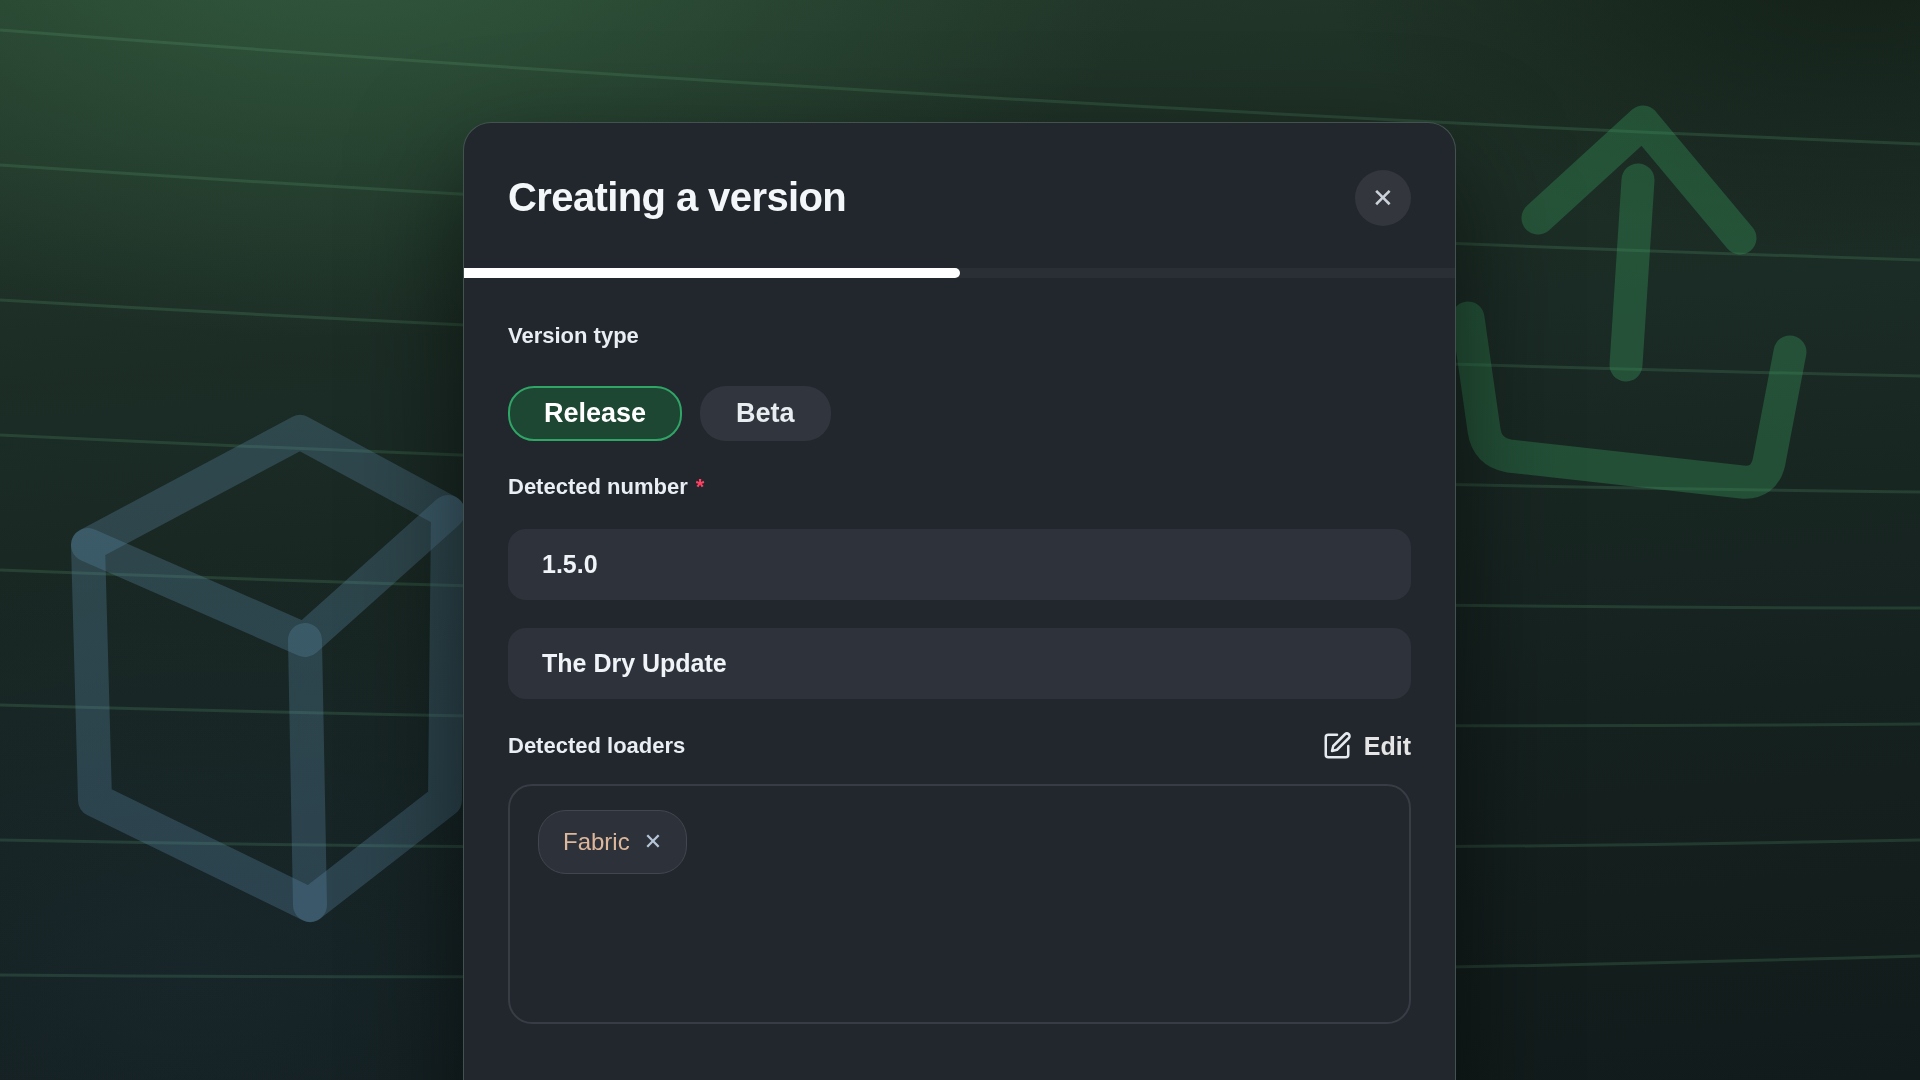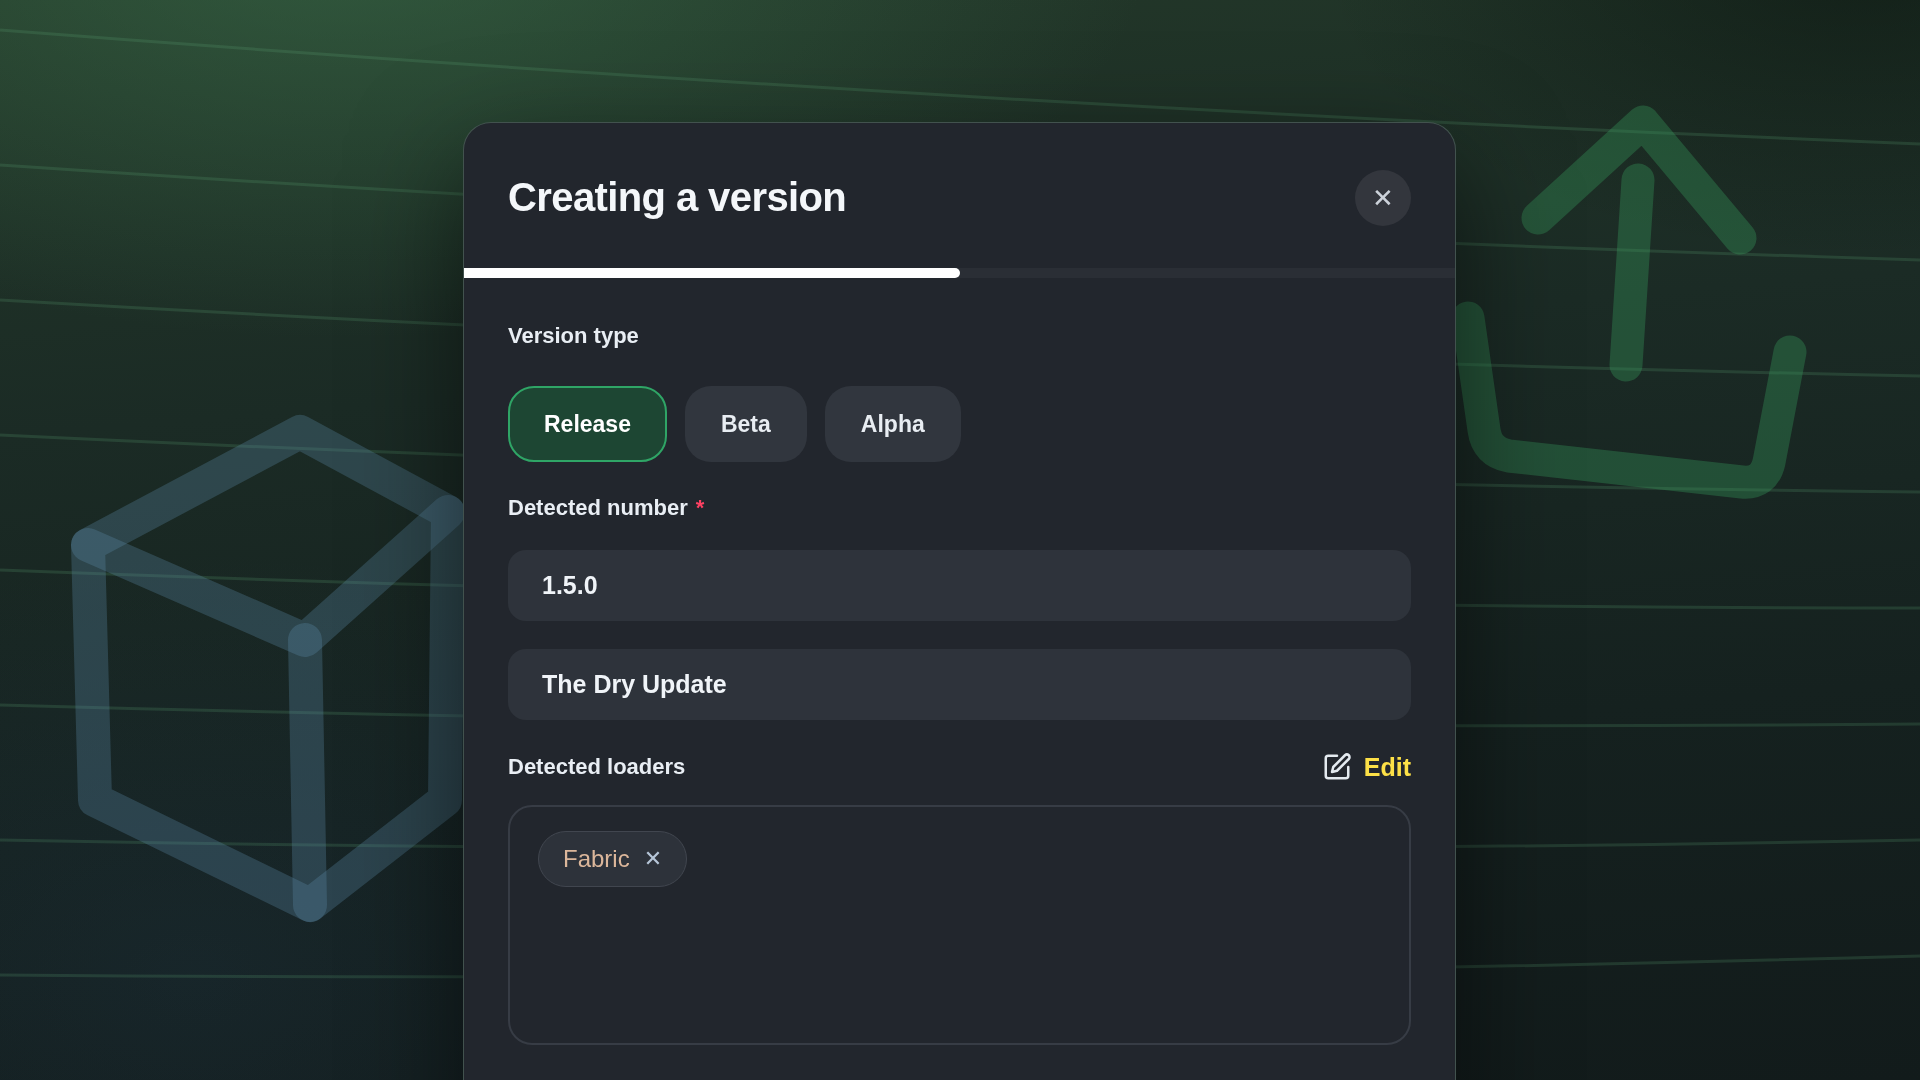--- a/index.html
+++ b/index.html
@@ -41,22 +41,22 @@
   .modal-body { padding:0 44px; }
 
   .field-label { font-size:22px; font-weight:700; color:#e9eef4; line-height:30px; }
   .lbl-type     { margin-top:43px; }
   .lbl-number   { margin-top:31px; }
   .lbl-subtitle { margin-top:37px; }
   .req { color:#ff4163; font-weight:700; margin-left:8px; }
 
   .pills { margin-top:35px; display:flex; gap:18px; }
   .pill {
-    height:76px; padding:0 34px; border-radius:26px; cursor:pointer;
-    font-family:inherit; font-size:23px; font-weight:700; color:#e8edf2;
+    height:55px; padding:0 34px; border-radius:26px; cursor:pointer;
+    font-family:inherit; font-size:27px; font-weight:700; color:#e8edf2;
     background:#31363e; border:2.5px solid transparent; line-height:1;
     display:flex; align-items:center;
   }
   .pill.selected { background:#1d4633; border-color:#2fa566; color:#ffffff; }
 
   .text-input {
     display:block; width:100%; height:71px; margin-top:27px; padding:0 34px;
     background:#2e333b; border:none; border-radius:18px; outline:none;
     font-family:inherit; font-size:25px; font-weight:600; color:#f0f4f8;
   }
@@ -65,30 +65,30 @@
   .helper {
     margin-top:25px; max-width:800px; font-size:25px; font-weight:400;
     color:#97a2ae; line-height:44px;
   }
 
   .loaders-row {
     margin-top:32px; display:flex; align-items:center; justify-content:space-between;
   }
   .edit-btn {
     display:flex; align-items:center; gap:12px; background:none; border:none;
-    cursor:pointer; font-family:inherit; font-size:25px; font-weight:700; color:#fde047;
+    cursor:pointer; font-family:inherit; font-size:25px; font-weight:700; color:#e5e5e5;
   }
   .edit-btn svg { display:block; }
 
   .loaders-box {
     margin-top:23px; height:240px; border:2px solid #373c45; border-radius:24px;
     padding:24px 28px; display:flex; align-items:flex-start; gap:16px;
   }
   .chip {
-    display:inline-flex; align-items:center; gap:14px; height:56px; padding:16px 24px;
+    display:inline-flex; align-items:center; gap:14px; height:64px; padding:16px 24px;
     background:#2d323a; border:1.5px solid #41464f; border-radius:28px; cursor:pointer;justify-content:flex-end;
   }
   .chip-label { font-size:24px; font-weight:500; color:#dcb79b; line-height:1; }
   .chip-x { font-size:22px; line-height:1; color:#b6c6d8; }
 </style>
 </head>
 <body>
 
 <div class="stage">
 
@@ -130,21 +130,20 @@
     <div class="progress">
       <div class="progress-fill" style="width: 50%;"></div>
     </div>
 
     <div class="modal-body">
 
       <div class="field-label lbl-type">Version type</div>
       <div class="pills">
           <button class="pill selected">Release</button>
           <button class="pill">Beta</button>
-          <button class="pill">Alpha</button>
         </div>
 
       <div class="field-label lbl-number">
         <span>Detected number</span><span class="req">*</span>
       </div>
       <input class="text-input" type="text" value="1.5.0" style="">
 
       <input class="text-input subtitle" type="text" value="The Dry Update" style="">
 
       <div class="loaders-row">

